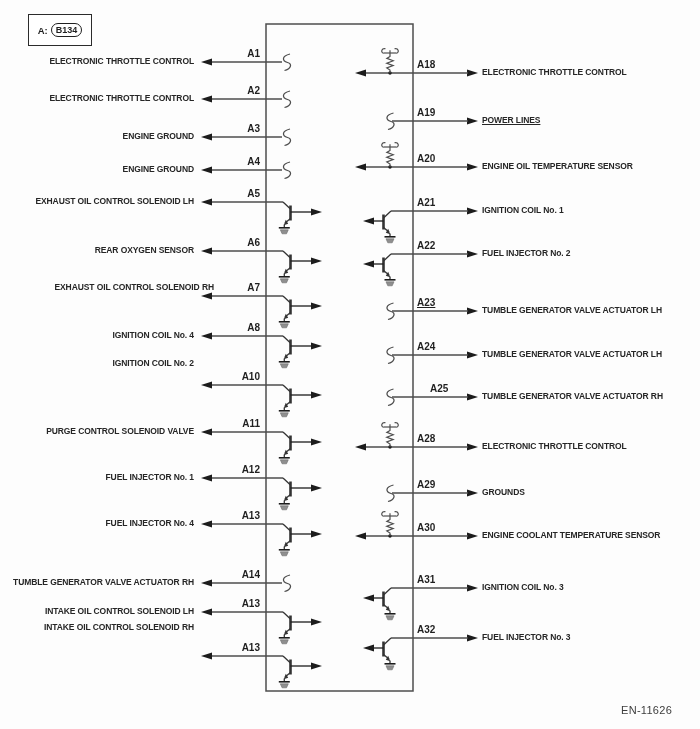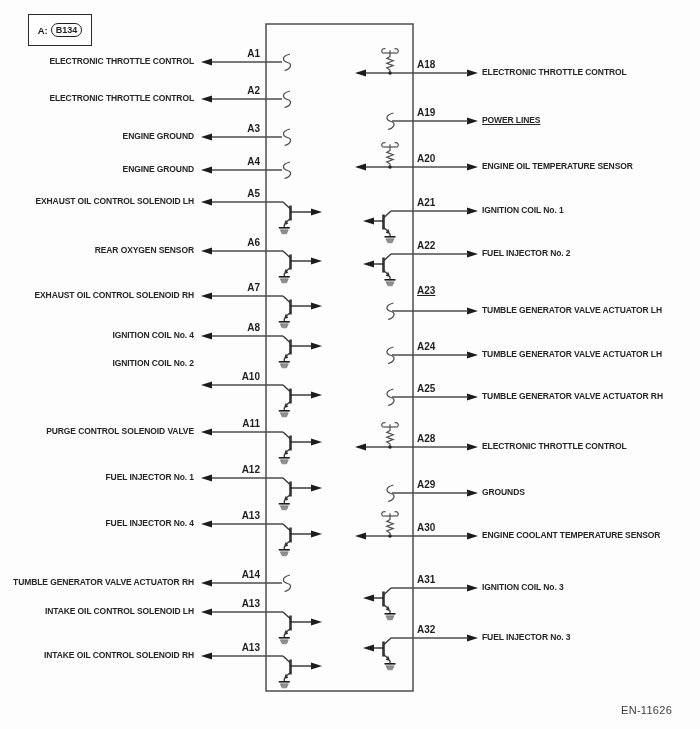--- a/index.html
+++ b/index.html
@@ -417,54 +417,54 @@
       <div class="sig l" style="top: 93px;">ELECTRONIC THROTTLE CONTROL</div>
       <div class="pin l" style="top: 86px;">A2</div>
       <div class="sig l" style="top: 131px;">ENGINE GROUND</div>
       <div class="pin l" style="top: 124px;">A3</div>
       <div class="sig l" style="top: 164px;">ENGINE GROUND</div>
       <div class="pin l" style="top: 157px;">A4</div>
       <div class="sig l" style="top: 196px;">EXHAUST OIL CONTROL SOLENOID LH</div>
       <div class="pin l" style="top: 189px;">A5</div>
       <div class="sig l" style="top: 245px;">REAR OXYGEN SENSOR</div>
       <div class="pin l" style="top: 238px;">A6</div>
-      <div class="sig l" style="top: 290px;">EXHAUST OIL CONTROL SOLENOID RH</div>
+      <div class="sig l" style="top: 282px; padding-left: 20px;">EXHAUST OIL CONTROL SOLENOID RH</div>
       <div class="pin l" style="top: 283px;">A7</div>
       <div class="sig l" style="top: 330px;">IGNITION COIL No. 4</div>
       <div class="pin l" style="top: 323px;">A8</div>
       <div class="sig l" style="top: 358px;">IGNITION COIL No. 2</div>
       <div class="pin l" style="top: 372px;">A10</div>
       <div class="sig l" style="top: 426px;">PURGE CONTROL SOLENOID VALVE</div>
       <div class="pin l" style="top: 419px;">A11</div>
       <div class="sig l" style="top: 472px; text-align: right;">FUEL INJECTOR No. 1</div>
       <div class="pin l" style="top: 465px;">A12</div>
       <div class="sig l" style="top: 518px;">FUEL INJECTOR No. 4</div>
       <div class="pin l" style="top: 511px;">A13</div>
       <div class="sig l" style="top: 577px;">TUMBLE GENERATOR VALVE ACTUATOR RH</div>
       <div class="pin l" style="top: 570px;">A14</div>
       <div class="sig l" style="top: 606px;">INTAKE OIL CONTROL SOLENOID LH</div>
       <div class="pin l" style="top: 599px;">A13</div>
-      <div class="sig l" style="top: 650px;">INTAKE OIL CONTROL SOLENOID RH</div>
+      <div class="sig l" style="top: 622px;">INTAKE OIL CONTROL SOLENOID RH</div>
       <div class="pin l" style="top: 643px;">A13</div>
       <div class="sig r" style="top: 67px;">ELECTRONIC THROTTLE CONTROL</div>
       <div class="pin r" style="top: 60px;">A18</div>
       <div class="sig r" style="top: 115px; text-decoration: underline;">POWER LINES</div>
       <div class="pin r" style="top: 108px;">A19</div>
       <div class="sig r" style="top: 161px;">ENGINE OIL TEMPERATURE SENSOR</div>
       <div class="pin r" style="top: 154px;">A20</div>
       <div class="sig r" style="top: 205px;">IGNITION COIL No. 1</div>
       <div class="pin r" style="top: 198px;">A21</div>
       <div class="sig r" style="top: 248px; text-align: center;">FUEL INJECTOR No. 2</div>
       <div class="pin r" style="top: 241px;">A22</div>
       <div class="sig r" style="top: 305px;">TUMBLE GENERATOR VALVE ACTUATOR LH</div>
-      <div class="pin r" style="top: 286px; text-decoration: underline;">A23</div>
+      <div class="pin r" style="top: 298px; text-decoration: underline;">A23</div>
       <div class="sig r" style="top: 349px;">TUMBLE GENERATOR VALVE ACTUATOR LH</div>
       <div class="pin r" style="top: 342px;">A24</div>
       <div class="sig r" style="top: 391px;">TUMBLE GENERATOR VALVE ACTUATOR RH</div>
-      <div class="pin r" style="top: 384px;">A25</div>
+      <div class="pin r" style="top: 384px; margin-left: 13px;">A25</div>
       <div class="sig r" style="top: 441px;">ELECTRONIC THROTTLE CONTROL</div>
       <div class="pin r" style="top: 434px;">A28</div>
       <div class="sig r" style="top: 487px;">GROUNDS</div>
       <div class="pin r" style="top: 480px;">A29</div>
       <div class="sig r" style="top: 530px;">ENGINE COOLANT TEMPERATURE SENSOR</div>
       <div class="pin r" style="top: 523px;">A30</div>
       <div class="sig r" style="top: 582px;">IGNITION COIL No. 3</div>
       <div class="pin r" style="top: 575px;">A31</div>
       <div class="sig r" style="top: 632px;">FUEL INJECTOR No. 3</div>
       <div class="pin r" style="top: 625px;">A32</div>

